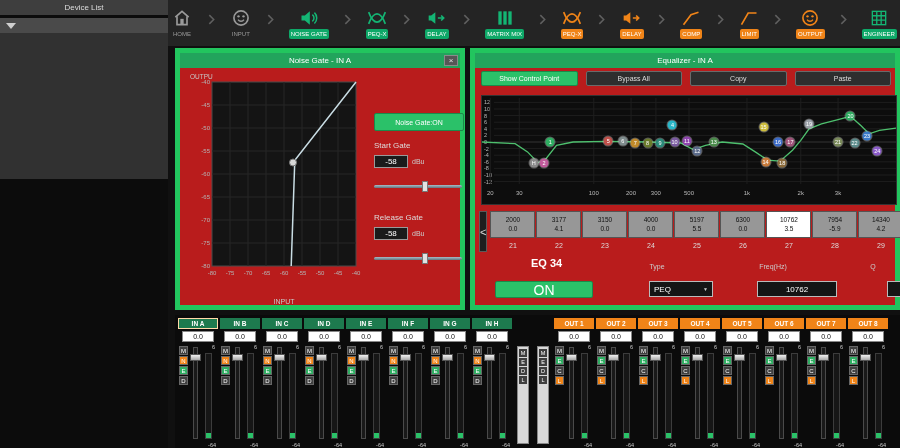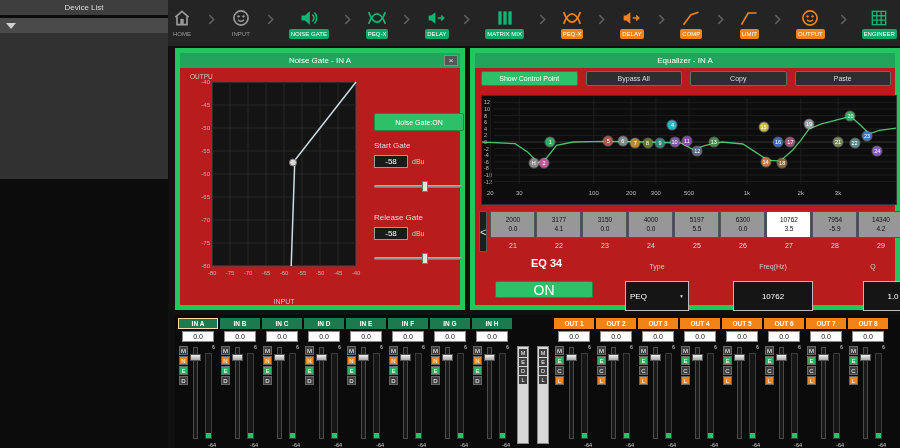--- a/index.html
+++ b/index.html
@@ -53,21 +53,21 @@
   .band-scroll{width:16px;height:41px;background:#1e1e1e;border:1px solid #5a5a5a;color:#ddd;font-size:11px;display:flex;align-items:center;justify-content:center;margin-right:3px;box-sizing:border-box;}
   .band-cell{width:45px;margin-right:1px;display:flex;flex-direction:column;flex:none;}
   .band-top{height:27px;background:#979797;border:1px solid #555;color:#101010;font-size:6.5px;line-height:1.35;display:flex;flex-direction:column;align-items:center;justify-content:center;box-sizing:border-box;}
   .band-cell.selected .band-top{background:#fff;}
   .band-num{height:14px;color:#ddd;font-size:7px;display:flex;align-items:center;justify-content:center;}
   #eq-detail{position:absolute;left:0;top:202px;width:100%;height:56px;}
   .eq-name{position:absolute;left:56px;top:2px;font-size:11px;font-weight:bold;color:#fff;}
   #eq-on{position:absolute;left:20px;top:26px;width:96px;height:15px;background:#2bc169;border:1px solid #1a8a4a;border-radius:2px;color:#fff;font-size:14px;display:flex;align-items:center;justify-content:center;}
   .eq-f-label{position:absolute;top:8px;font-size:7px;color:#ccc;text-align:center;}
   #lbl-type{left:150px;width:64px;} #lbl-freq{left:258px;width:80px;} #lbl-q{left:368px;width:60px;}
-  .eq-box{position:absolute;top:26px;height:30px;background:#151515;border:1px solid #bbb;color:#fff;font-size:8px;display:flex;align-items:center;justify-content:center;box-sizing:border-box;}
+  .eq-box{position:absolute;top:26px;height:16px;background:#151515;border:1px solid #bbb;color:#fff;font-size:8px;display:flex;align-items:center;justify-content:center;box-sizing:border-box;margin-left:24px;}
   #box-type{left:150px;width:64px;justify-content:space-between;padding:0 4px;}
   #box-type .dd{font-size:5px;color:#ccc;}
   #box-freq{left:258px;width:80px;} #box-q{left:388px;width:60px;}
 
   
   #meters{position:absolute;left:175px;top:315px;width:725px;height:133px;background:#0b0b0b;display:flex;gap:2px;padding:3px 0 0 3px;box-sizing:border-box;}
   .strip{width:40px;flex:none;}
   .strip.selected .ch-name{border-color:#ffd9a8;}
   .ch-name{height:11px;font-size:6.5px;font-weight:bold;color:#fff;display:flex;align-items:center;justify-content:center;border:1px solid transparent;box-sizing:border-box;}
   .ch-name.in{background:#1d7a4e;} .ch-name.out{background:#f08418;}

